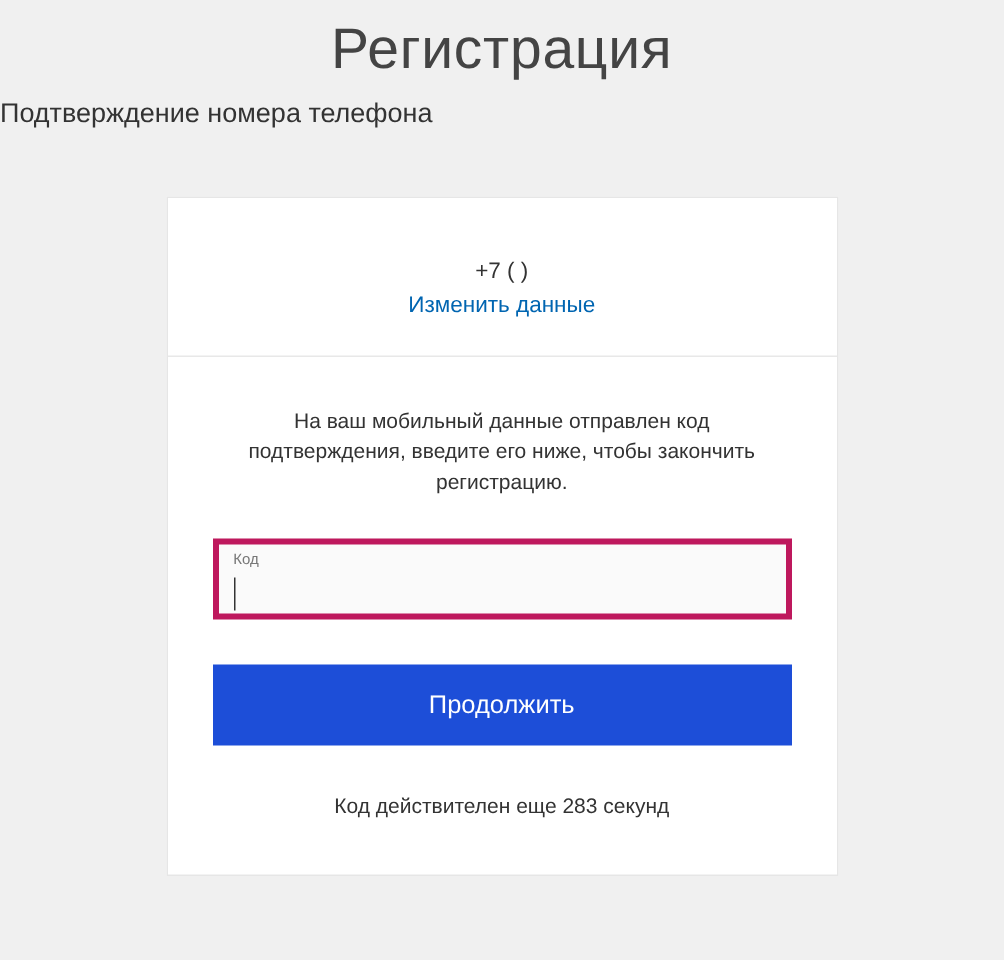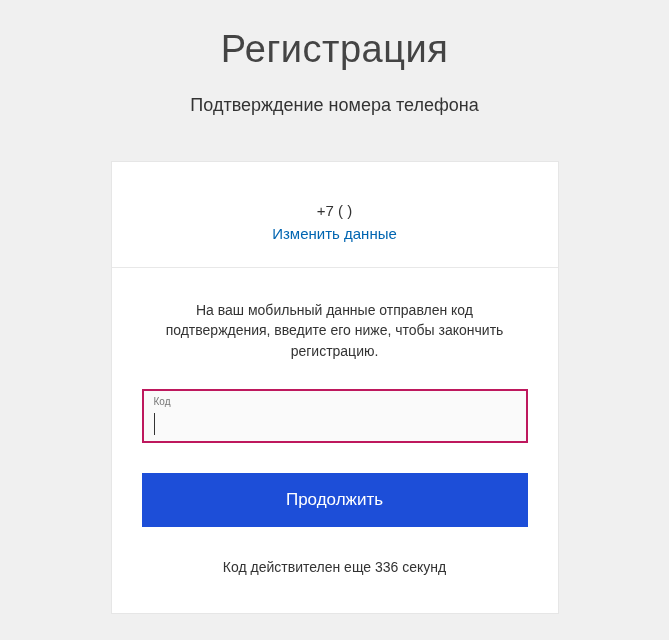--- a/index.html
+++ b/index.html
@@ -12,28 +12,28 @@
       font-family: Arial, Helvetica, sans-serif;
       width: 669px;
       height: 640px;
       overflow: hidden;
     }
     .page-title {
       text-align: center;
       font-size: 38px;
       font-weight: 300;
       color: #444;
-      margin-top: 28px;
+      margin-top: 12px;
       letter-spacing: 0.5px;
     }
     .page-subtitle {
-      text-align: center;
+      text-align: left;
       font-size: 18px;
       color: #333;
-      margin-top: 24px;
+      margin-top: 10px;
       font-weight: 400;
     }
     .card {
       background: #fff;
       width: 448px;
       margin: 45px auto 0 auto;
       border: 1px solid #e6e6e6;
       padding-bottom: 38px;
     }
     .phone-block {
@@ -55,21 +55,21 @@
     }
     .instructions {
       text-align: center;
       font-size: 14px;
       color: #333;
       line-height: 1.45;
       padding: 32px 40px 0 40px;
     }
     .input-wrap {
       margin: 28px 30px 0 30px;
-      border: 2px solid #be185d;
+      border: 4px solid #be185d;
       position: relative;
       height: 54px;
       background: #fafafa;
     }
     .input-label {
       position: absolute;
       top: 5px;
       left: 10px;
       font-size: 10px;
       color: #777;
@@ -126,15 +126,15 @@
   <div class="instructions">На ваш мобильный данные отправлен код подтверждения, введите его ниже, чтобы закончить регистрацию.</div>
 
   <div class="input-wrap">
     <span class="input-label">Код</span>
     <span class="cursor"></span>
     <input type="text" class="code-input" value="" style="">
   </div>
 
   <button class="continue-btn">Продолжить</button>
 
-  <div class="countdown">Код действителен еще 336 секунд</div>
+  <div class="countdown">Код действителен еще 283 секунд</div>
 
 </div>
 
 </body></html>

